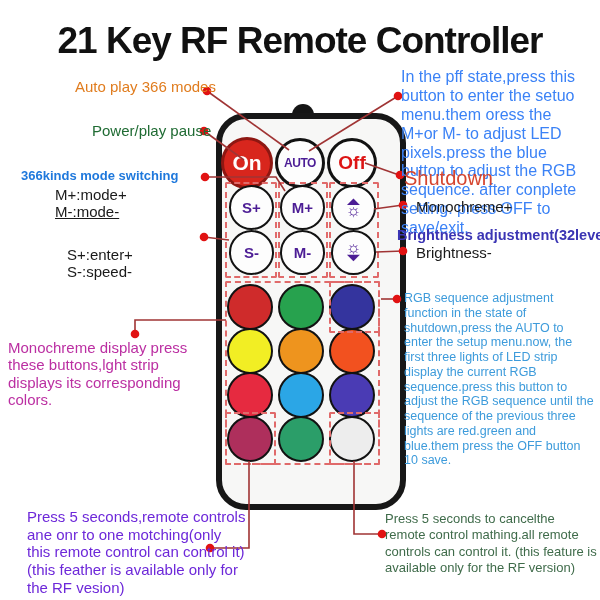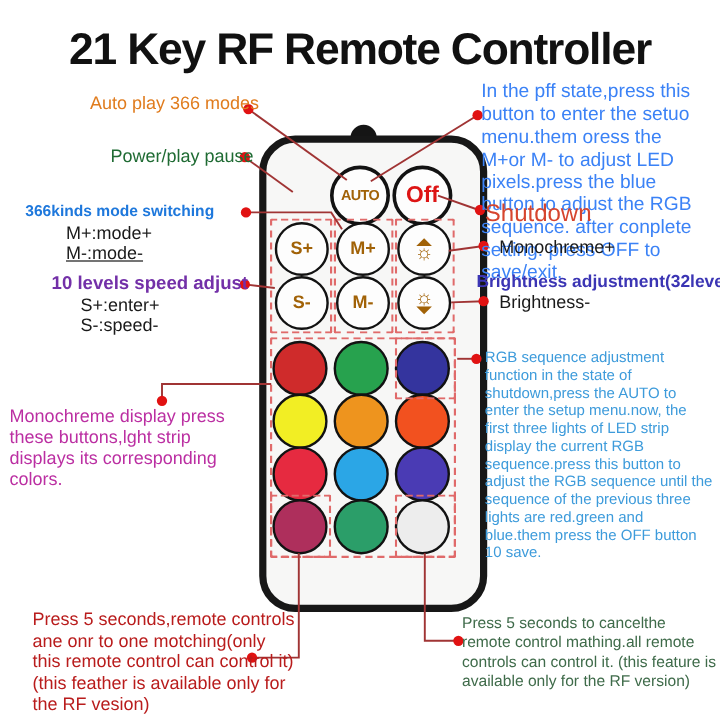--- a/index.html
+++ b/index.html
@@ -9,21 +9,21 @@
   
   .title{left:0;top:8px;width:600px;text-align:center;font-size:37px;font-weight:bold;
          color:#111;letter-spacing:-1px;white-space:nowrap;margin-top:12px;}
   
   .remote-body{left:216px;top:113px;width:178px;height:385px;background:#f7f7f6;
                border:6px solid #171717;border-radius:30px;z-index:1;}
   .remote-nub{left:292px;top:104px;width:22px;height:14px;background:#151515;
               border-radius:11px 11px 0 0;z-index:0;}
   .rbtn{display:flex;align-items:center;justify-content:center;border-radius:50%;
         background:#fdfdfd;border:3px solid #121212;box-sizing:border-box;z-index:2;
-        font-weight:bold;color:#a16207;cursor:default;}
+        font-weight:bold;color:#4c1d95;cursor:default;}
   .rbtn.on{background:#d8261d;border-color:#8e1712;color:#ffffff;font-size:21px;}
   .rbtn.autob{font-size:12px;letter-spacing:-0.5px;}
   .rbtn.offb{color:#dd1414;font-size:19px;}
   .rbtn.key{font-size:15px;border-width:2.5px;}
   .cbtn{position:absolute;width:46px;height:46px;border-radius:50%;
         border:2.5px solid #121212;box-sizing:border-box;z-index:2;}
   .bright-icon{display:flex;flex-direction:column;align-items:center;line-height:0.62;
                font-weight:bold;}
   .bright-icon .chev{font-size:13px;transform:scaleX(1.7) scaleY(0.85);}
   .bright-icon .sun{font-size:17px;font-weight:normal;}
@@ -35,34 +35,35 @@
   .c-green{color:#1f6b33;font-size:15px;}
   .c-blue-b{color:#1e78dc;font-size:13px;font-weight:bold;}
   .c-purple-b{color:#7330a8;font-size:15.5px;font-weight:bold;}
   .c-black{color:#1a1a1a;font-size:15px;}
   .c-magenta{color:#bb2fa2;font-size:15px;line-height:1.15;}
   .c-salmon{color:#3b82f6;font-size:16px;line-height:1.18;}
   .c-shut1{color:#d6452e;font-size:20px;}
   .c-shut2{color:#cc3fa0;font-size:15px;}
   .c-indigo-b{color:#3b35b4;font-size:14.5px;font-weight:bold;white-space:nowrap;}
   .c-lblue{color:#3d9bdb;font-size:12.5px;line-height:1.18;}
-  .c-tan{color:#b91c1c;font-size:15px;line-height:1.18;}
+  .c-tan{color:#6d28d9;font-size:15px;line-height:1.18;}
   .c-dgreen{color:#3f6b4a;font-size:13px;line-height:1.25;}
   svg.overlay{position:absolute;left:0;top:0;z-index:6;pointer-events:none;}
 </style>
 </head>
 <body>
 
 <div id="canvas">
 
   <div class="abs title">21 Key RF Remote Controller</div>
 
   <div class="abs remote-nub"></div>
   <div class="abs remote-body"></div>
 
+  <div class="abs rbtn on" style="left:221px;top:137px;width:52px;height:52px;">On</div>
   <div class="abs rbtn autob" style="left:275px;top:138px;width:50px;height:50px;">AUTO</div>
   <div class="abs rbtn offb" style="left:327px;top:138px;width:50px;height:50px;">Off</div>
 
   <div class="abs rbtn key" style="left:229px;top:185px;width:45px;height:45px;">S+</div>
   <div class="abs rbtn key" style="left:280px;top:185px;width:45px;height:45px;">M+</div>
   <div class="abs rbtn key" style="left:331px;top:185px;width:45px;height:45px;">
     <span class="bright-icon">
         <span class="chev">▲</span>
         <span class="sun">☼</span>
       </span>
@@ -127,21 +128,20 @@
       <circle cx="210" cy="548" r="4.3"></circle>
         <circle cx="382" cy="534" r="4.3"></circle>
     </g>
   </svg>
 
   <div class="ann c-orange" style="left:75px;top:78px;">Auto play 366 modes</div>
   <div class="ann c-green" style="left:92px;top:122px;">Power/play pause</div>
   <div class="ann c-blue-b" style="left:21px;top:168px;">366kinds mode switching</div>
   <div class="ann c-black" style="left:55px;top:186px;">M+:mode+</div>
   <div class="ann c-black" style="left:55px;top:203px;text-decoration:underline;">M-:mode-</div>
-  <div class="ann c-purple-b" style="left:43px;top:228px;">10 levels speed adjust</div>
   <div class="ann c-black" style="left:67px;top:246px;">S+:enter+</div>
   <div class="ann c-black" style="left:67px;top:263px;">S-:speed-</div>
   <div class="ann c-magenta" style="left:8px;top:339px;width:206px;">Monochreme display press these buttons,lght strip displays its corresponding colors.</div>
   <div class="ann c-tan" style="left:27px;top:508px;width:220px;">Press 5 seconds,remote controls ane onr to one motching(only this remote control can control it) (this feather is available only for the RF vesion)</div>
 
   <div class="ann c-salmon" style="left:401px;top:68px;width:188px;">In the pff state,press this button to enter the setuo menu.them oress the M+or M- to adjust LED pixels.press the blue button to adjust the RGB sequence. after conplete setting. press OFF to save/exit.</div>
   <div class="ann c-shut1" style="left:404px;top:166px;">Shutdown</div>
   <div class="ann c-black" style="left:416px;top:198px;">Monochreme+</div>
   <div class="ann c-indigo-b" style="left:397px;top:227px;">Brightness adjustment(32levels)</div>
   <div class="ann c-black" style="left:416px;top:244px;">Brightness-</div>

